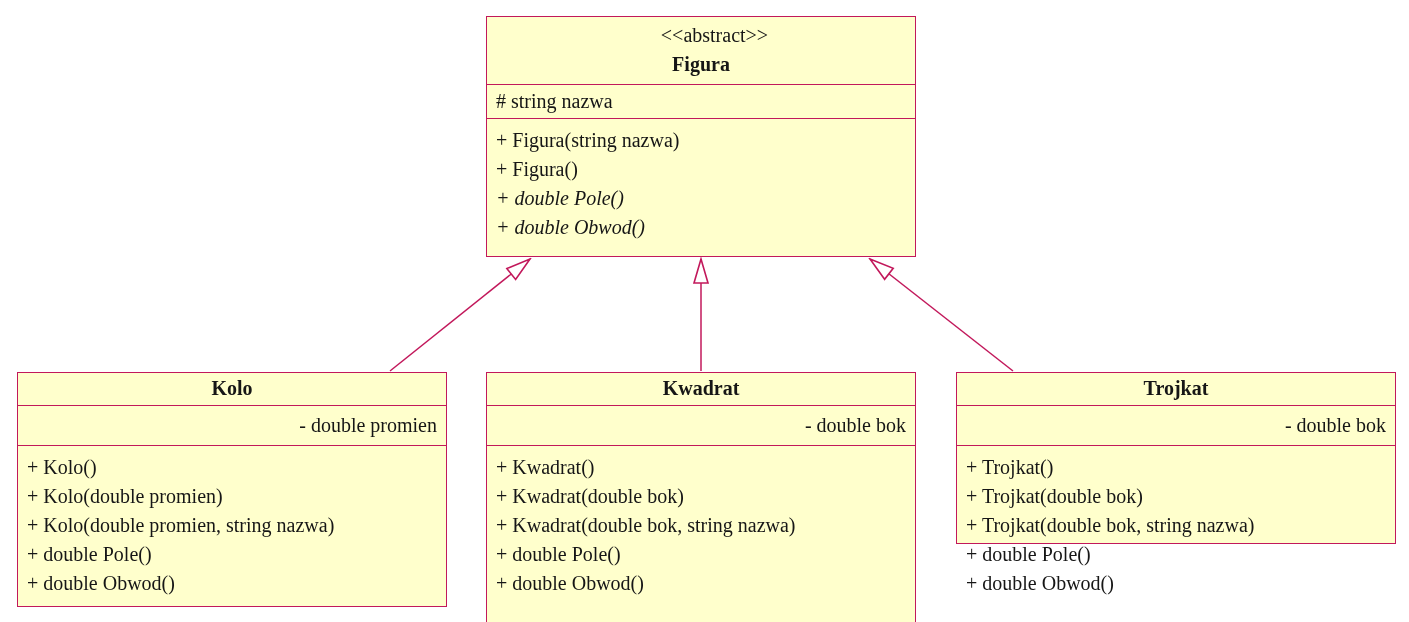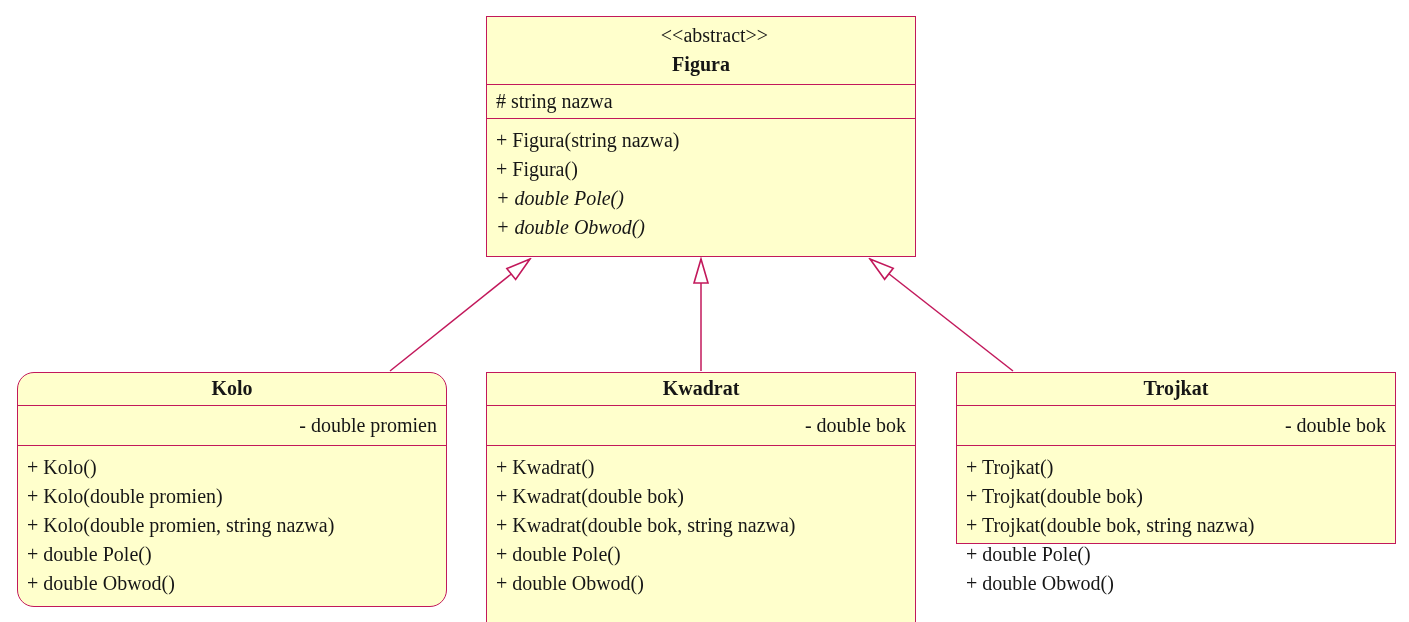--- a/index.html
+++ b/index.html
@@ -24,21 +24,21 @@
     height: 622px;
   }
   .uml-class {
     position: absolute;
     box-sizing: border-box;
     background: #FFFFCC;
     border: 1.6px solid #C2185B;
     font-size: 20px;
   }
   .figura  { left: 486px; top: 16px;  width: 430px; height: 241px; }
-  .kolo    { left: 17px;  top: 372px; width: 430px; height: 235px; border-radius: 17px; }
+  .kolo    { left: 17px;  top: 372px; width: 430px; height: 235px; }
   .kwadrat { left: 486px; top: 372px; width: 430px; height: 294px; }
   .trojkat { left: 956px; top: 372px; width: 440px; height: 172px; }
 
   .hdr {
     box-sizing: border-box;
     text-align: center;
     border-bottom: 1.6px solid #C2185B;
     line-height: 29px;
   }
   .figura .hdr { padding: 4px 0 5px 0; }

